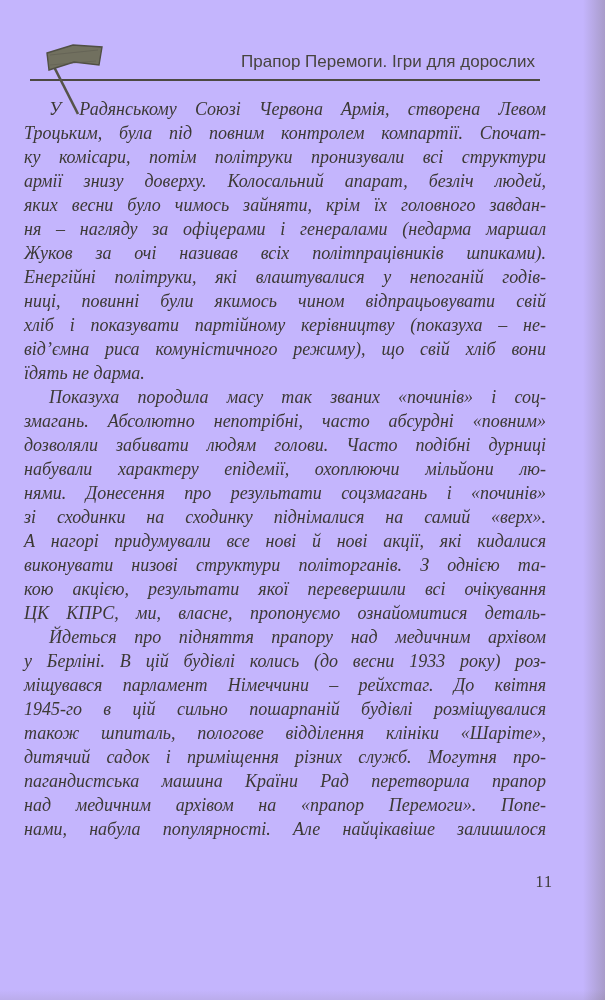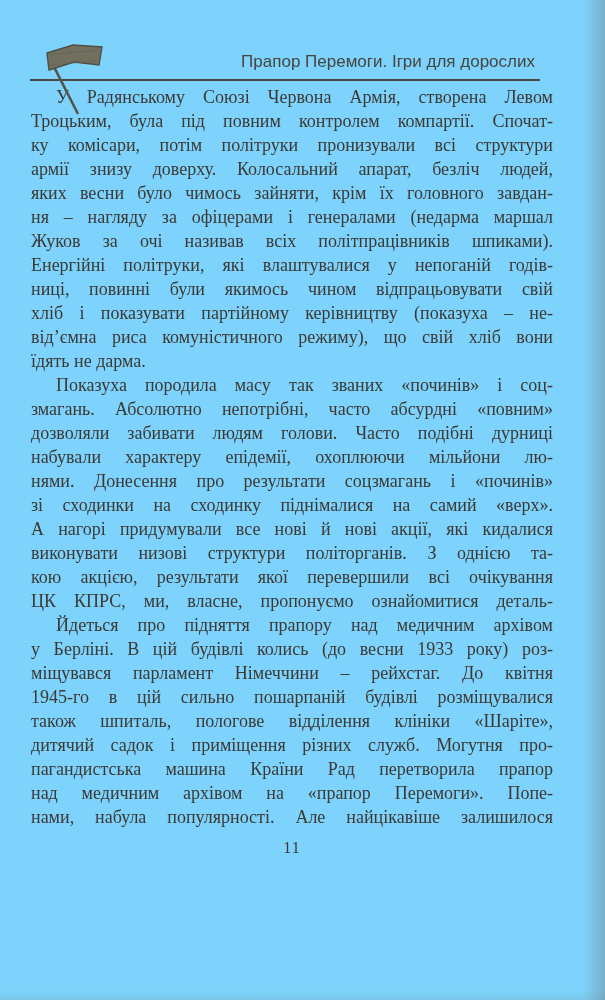--- a/index.html
+++ b/index.html
@@ -5,21 +5,21 @@
   html, body { margin: 0; padding: 0; }
   body {
     font-family: "Liberation Serif", "DejaVu Serif", serif;
     background: #b0aca2;
   }
   .page {
     position: relative;
     width: 605px;
     height: 1000px;
     margin: 0 auto;
-    background: #7dd3fc;
+    background: #c4b5fd;
     overflow: hidden;
   }
   
   .edge-shadow {
     position: absolute;
     top: 0; right: 0; bottom: 0;
     width: 22px;
     background: linear-gradient(to right, rgba(104,96,82,0), rgba(104,96,82,0.30));
     pointer-events: none;
   }
@@ -53,43 +53,44 @@
   .flag-wrap {
     position: absolute;
     left: 38px;
     top: 40px;
     width: 72px;
     height: 76px;
     z-index: 2;
   }
 
   .body-text {
-    margin-left: 31px;
+    margin-left: 24px;
     width: 522px;
-    padding-top: 4px;
+    padding-top: 16px;
     font-size: 18px;
     color: #3c3935;
+    font-style: italic;
   }
   .line {
     height: 24px;
     line-height: 24px;
     text-align: justify;
     text-align-last: justify;
     overflow: visible;
     white-space: nowrap;
   }
   .line.just { white-space: normal; }
   .line.first { padding-left: 25px; }
   .line.last { text-align-last: left; white-space: normal; }
 
   .footer {
     margin-left: 31px;
     width: 522px;
-    text-align: center;
-    margin-top: 10px;
+    text-align: right;
+    margin-top: 32px;
   }
   .page-number {
     font-size: 16px;
     color: #3c3935;
     letter-spacing: 1px;
   }
 </style>
 </head>
 <body>
 

